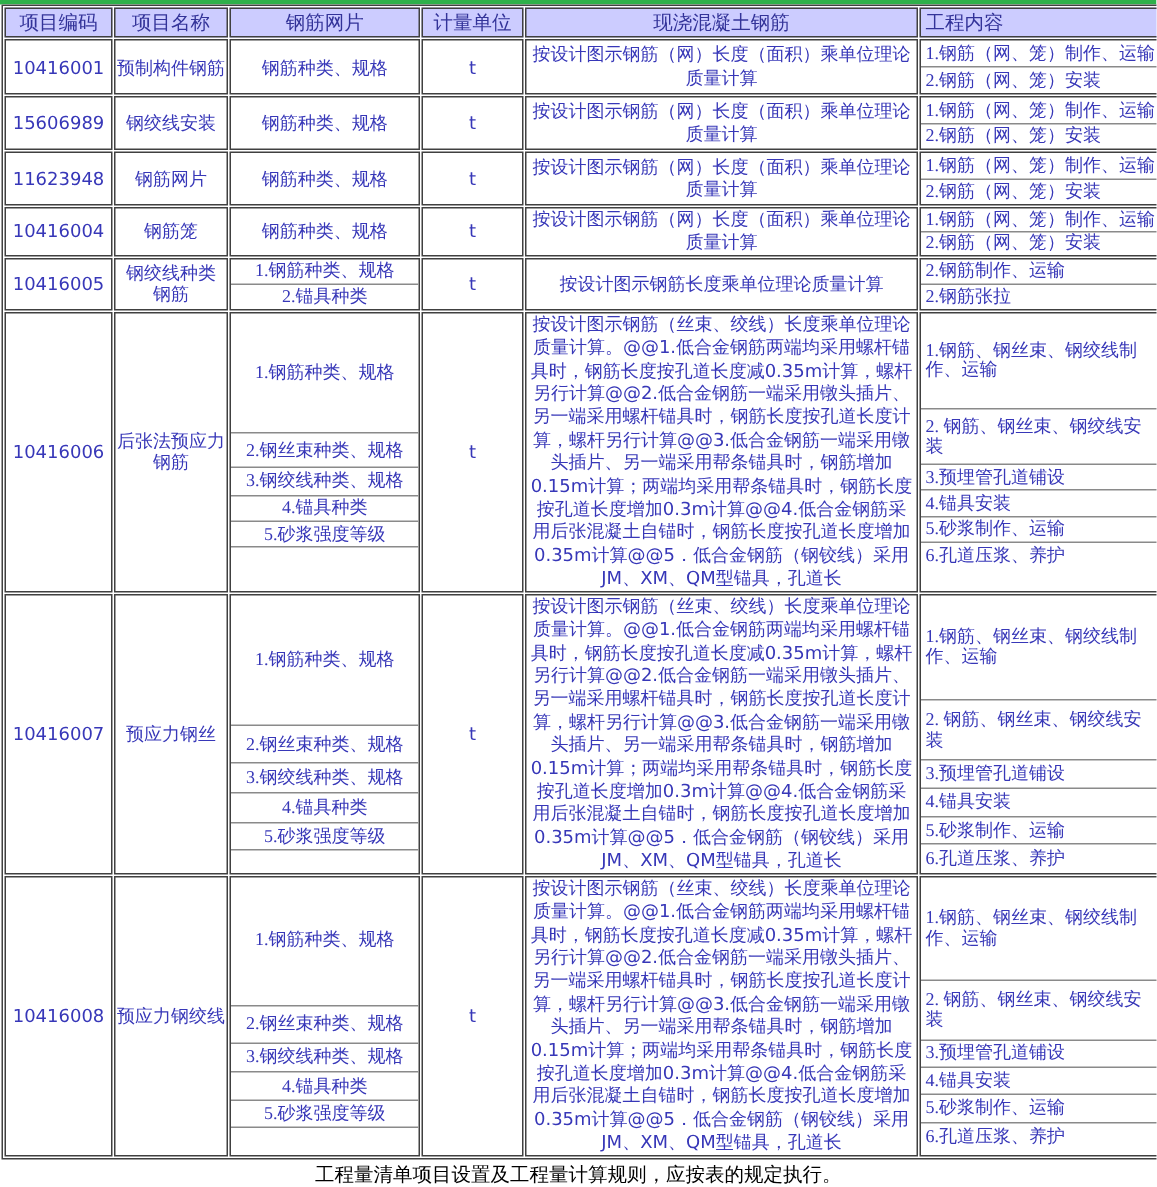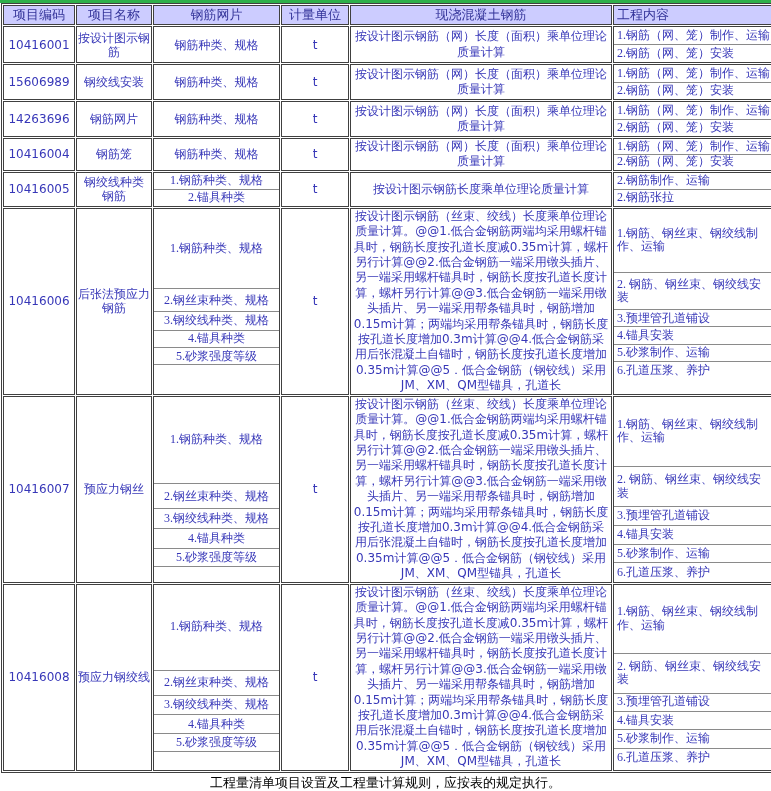--- a/index.html
+++ b/index.html
@@ -56,21 +56,21 @@
         <th><span>现浇混凝土钢筋</span></th>
         <th class="th-left"><span>工程内容</span></th>
       </tr>
     </thead>
     <tbody>
         <tr style="height: 37px;">
           <td class="td-code">
             <div>10416001</div>
           </td>
           <td class="td-name">
-            <div>按设计图示钢筋</div>
+            <div>预制构件钢筋</div>
           </td>
           <td class="td-name">
             <div>钢筋种类、规格</div>
           </td>
           <td class="td-unit">
             <div>t</div>
           </td>
           <td class="td-rule">
             <div>按设计图示钢筋（网）长度（面积）乘单位理论质量计算</div>
           </td>
@@ -99,21 +99,21 @@
           </td>
           <td class="td-stack cont">
             <div class="stack" style="height: 34px;">
               <div class="stack-item" style="flex-grow: 1; flex-basis: 0px;">1.钢筋（网、笼）制作、运输</div>
               <div class="stack-item sep" style="flex-grow: 1; flex-basis: 0px;">2.钢筋（网、笼）安装</div>
             </div>
           </td>
         </tr>
         <tr style="height: 36px;">
           <td class="td-code">
-            <div>14263696</div>
+            <div>11623948</div>
           </td>
           <td class="td-name">
             <div>钢筋网片</div>
           </td>
           <td class="td-name">
             <div>钢筋种类、规格</div>
           </td>
           <td class="td-unit">
             <div>t</div>
           </td>

